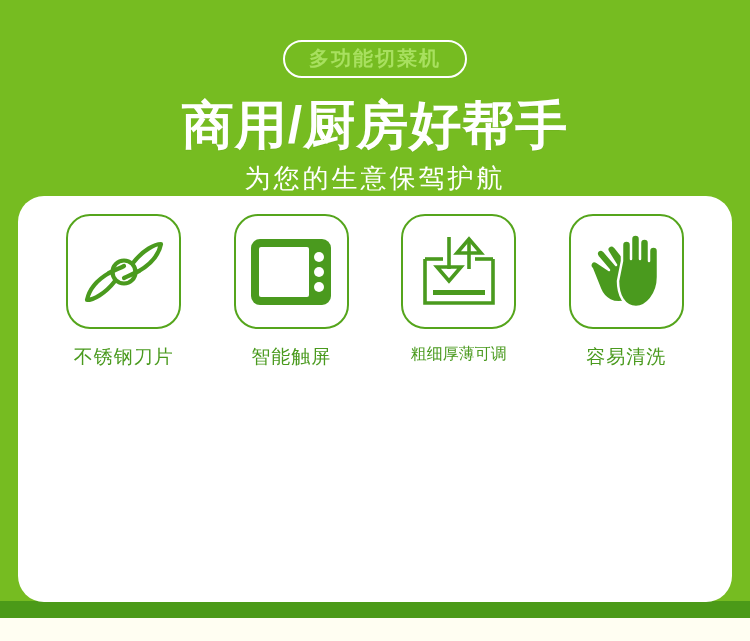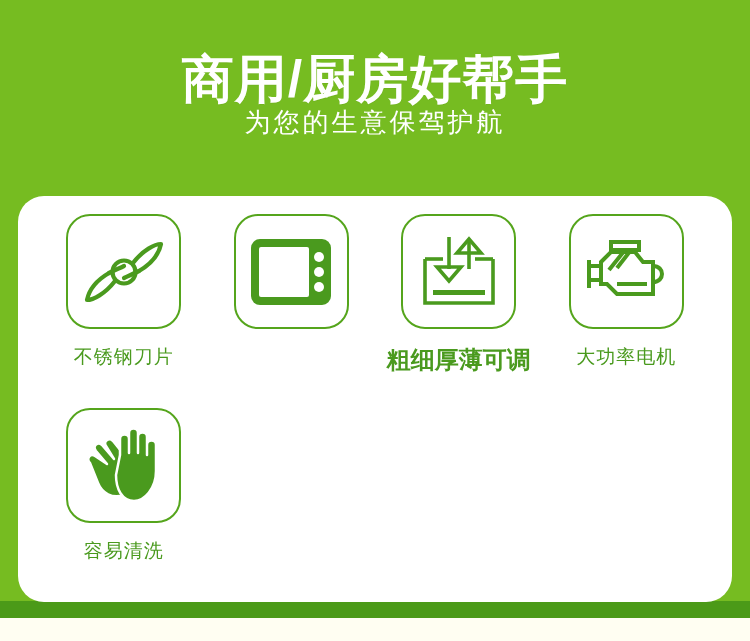--- a/index.html
+++ b/index.html
@@ -27,30 +27,30 @@
     border-radius:999px;
     padding:5px 24px 7px;
     color:#a8e05f;
     font-size:20px;
     font-weight:700;
     letter-spacing:2px;
     line-height:1.1;
     background:transparent;
   }
   .title {
-    margin-top:12px;
+    margin-top:20px;
     color:#ffffff;
     font-size:52px;
     font-weight:700;
     letter-spacing:1px;
     line-height:1.05;
     text-shadow:0 1px 0 rgba(0,0,0,0.04);
   }
   .subtitle {
-    margin-top:0;
+    margin-top:10px;
     color:#ffffff;
     font-size:26px;
     font-weight:400;
     letter-spacing:3px;
     line-height:1.2;
   }
 
   
   .card {
     position:absolute;
@@ -90,21 +90,21 @@
   }
   .tile svg { display:block; }
   .flabel {
     margin-top:15px;
     color:#4a9a1e;
     font-size:19px;
     font-weight:500;
     letter-spacing:1px;
     white-space:nowrap;
   }
-  .flabel.wide { font-size:24px; letter-spacing:0;font-weight:bold; }
+  .flabel.wide { font-size:16px; letter-spacing:0; }
 
   
   .band-dark {
     position:absolute;
     left:0;
     top:601px;
     width:100%;
     height:17px;
     background:#4b9a18;
     z-index:1;
@@ -116,20 +116,21 @@
     width:100%;
     height:23px;
     background:#fffef2;
     z-index:1;
   }
 </style>
 </head>
 <body>
 
 <div class="header">
+  <div class="badge">多功能切菜机</div>
   <div class="title">商用/厨房好帮手</div>
   <div class="subtitle">为您的生意保驾护航</div>
 </div>
 
 <div class="card">
   <div class="grid">
 
     <div class="feature">
       <div class="tile">
         <span>
@@ -152,20 +153,21 @@
         <span>
           <svg width="84" height="70" viewBox="0 0 84 70">
             <rect x="2" y="2" width="80" height="66" rx="9" fill="#4a9a1e"></rect>
             <rect x="10" y="10" width="50" height="50" rx="2" fill="#ffffff"></rect>
             <circle cx="70" cy="20" r="5" fill="#ffffff"></circle>
             <circle cx="70" cy="35" r="5" fill="#ffffff"></circle>
             <circle cx="70" cy="50" r="5" fill="#ffffff"></circle>
           </svg>
         </span>
       </div>
+      <div class="flabel">智能触屏</div>
     </div>
 
 
     <div class="feature">
       <div class="tile">
         <span>
           <svg width="80" height="78" viewBox="0 0 80 78">
             <g fill="none" stroke="#4a9a1e" stroke-width="3.6" stroke-linecap="butt" stroke-linejoin="miter">
               <path d="M6 26 L6 70 L74 70 L74 26"></path>
               <path d="M6 26 L24 26"></path>
@@ -175,40 +177,20 @@
             </g>
             <polygon points="18,34 42,34 30,48" fill="none" stroke="#4a9a1e" stroke-width="3.6" stroke-linejoin="miter"></polygon>
             <polygon points="38,20 62,20 50,6" fill="none" stroke="#4a9a1e" stroke-width="3.6" stroke-linejoin="miter"></polygon>
             <rect x="14" y="57" width="52" height="5" fill="#4a9a1e"></rect>
           </svg>
         </span>
       </div>
       <div class="flabel wide">粗细厚薄可调</div>
     </div>
 
-    <div class="feature">
-      <div class="tile">
-        <span>
-          <svg width="90" height="72" viewBox="0 0 90 72">
-            <g fill="none" stroke="#4a9a1e" stroke-width="4" stroke-linecap="butt" stroke-linejoin="miter">
-              <path d="M20 26 L30 16 L54 16 L62 26 L72 26 L72 58 L36 58 L26 48 L20 48 Z"></path>
-              <path d="M30 6 L58 6 L58 14 L30 14 Z"></path>
-              <path d="M44 14 L28 34"></path>
-              <path d="M50 14 L36 32"></path>
-              <path d="M8 24 L8 52"></path>
-              <path d="M8 30 L20 30"></path>
-              <path d="M8 44 L20 44"></path>
-              <path d="M72 30 C84 30 84 46 72 46"></path>
-              <path d="M36 48 L66 48"></path>
-            </g>
-          </svg>
-        </span>
-      </div>
-      <div class="flabel">大功率电机</div>
-    </div>
 
 
     <div class="feature">
       <div class="tile">
         <span>
           <svg width="88" height="82" viewBox="0 0 88 82">
 
             <path d="M10 38 C6 34 10 28 15 31 L27 39
                      L16 26 C12 21 18 16 22 20 L34 34
                      L26 21 C23 16 29 12 33 16 L45 31

